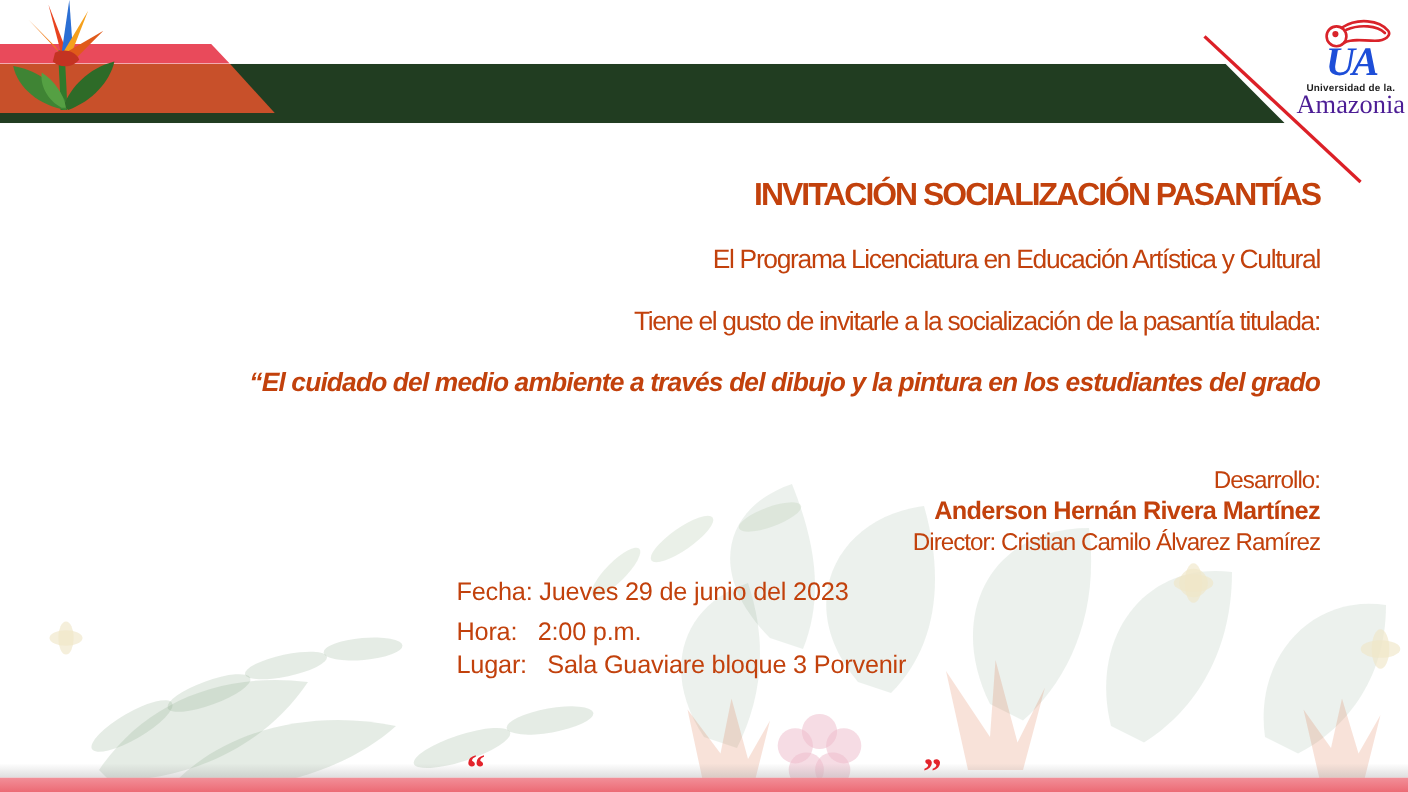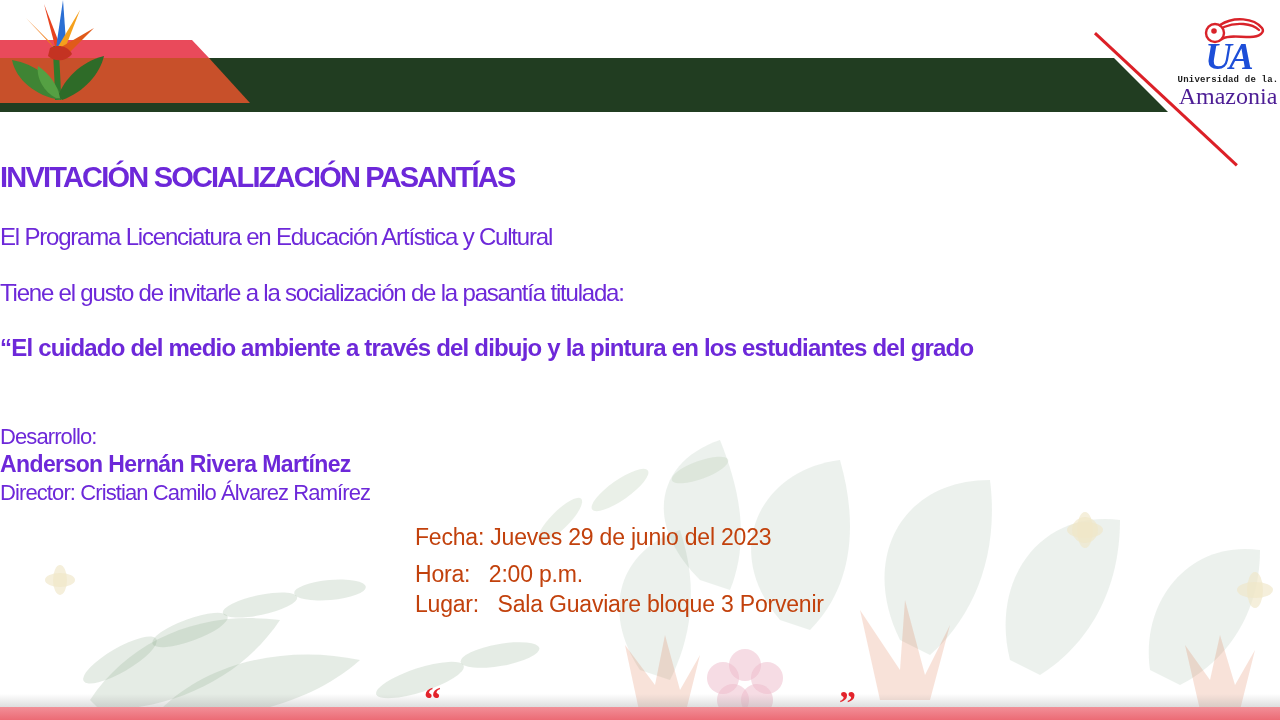--- a/index.html
+++ b/index.html
@@ -28,35 +28,35 @@
   .plant{position:absolute;left:6px;top:0px;z-index:5;}
   
   .logo{position:absolute;left:1176px;top:12px;width:104px;height:100px;z-index:5;
         display:flex;flex-direction:column;align-items:center;}
   .logo .toucan{margin-left:14px;}
   .logo .monogram{
     font-family:"Liberation Serif",serif;font-style:italic;font-weight:800;
     font-size:37px;line-height:34px;color:#1d4ed8;letter-spacing:-3px;margin-top:-6px;
   }
   .logo .small-name{
-    font-family:Liberation Mono, monospace;font-size:9px;color:#1c1c1c;
+    font-family:Liberation Sans, sans-serif;font-size:9px;color:#1c1c1c;
     letter-spacing:.2px;margin-top:1px;font-weight:700;
   }
   .logo .big-name{
     font-family:"Liberation Serif",serif;font-size:24px;line-height:22px;color:#4c1d95;
   }
   
   .watermark{position:absolute;left:0;top:430px;z-index:1;}
   
   .content{position:absolute;left:0;top:0;width:1200px;height:720px;z-index:6;}
-  .content .line{position:absolute;left:0;width:100%;text-align:left;color:#6d28d9;}
+  .content .line{position:absolute;left:0;width:100%;text-align:right;color:#c2410c;}
   .title{top:161px;font-size:29px;font-weight:700;color:#f20505;letter-spacing:-1.8px;}
   .program{top:223px;font-size:24px;letter-spacing:-1.2px;}
   .invite{top:279px;font-size:24px;letter-spacing:-1.2px;}
-  .quote1{top:334px;font-size:24px;font-weight:700;letter-spacing:-.8px;}
+  .quote1{top:334px;font-size:24px;font-weight:700;letter-spacing:-.8px;font-style:italic;}
   .quote2{top:363px;font-size:24px;font-weight:700;letter-spacing:-.8px;}
   .student-label{top:424px;font-size:22px;letter-spacing:-.9px;}
   .student-name{top:451px;font-size:23px;font-weight:700;letter-spacing:-.6px;}
   .director{top:480px;font-size:22px;letter-spacing:-.9px;}
   .detail{position:absolute;left:415px;font-size:23px;letter-spacing:-.2px;color:#c2410c;
           white-space:pre;z-index:6;}
   .date-line{top:524px;}
   .time-line{top:561px;}
   .place-line{top:591px;}
   

